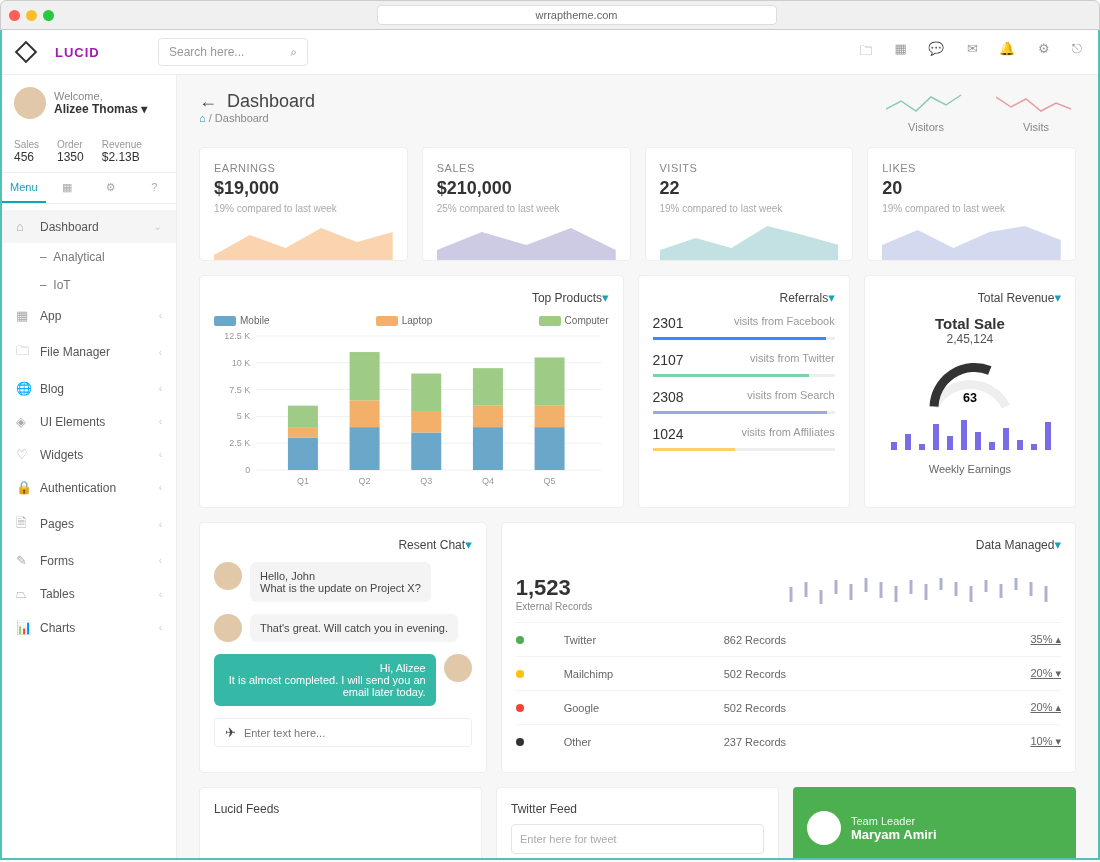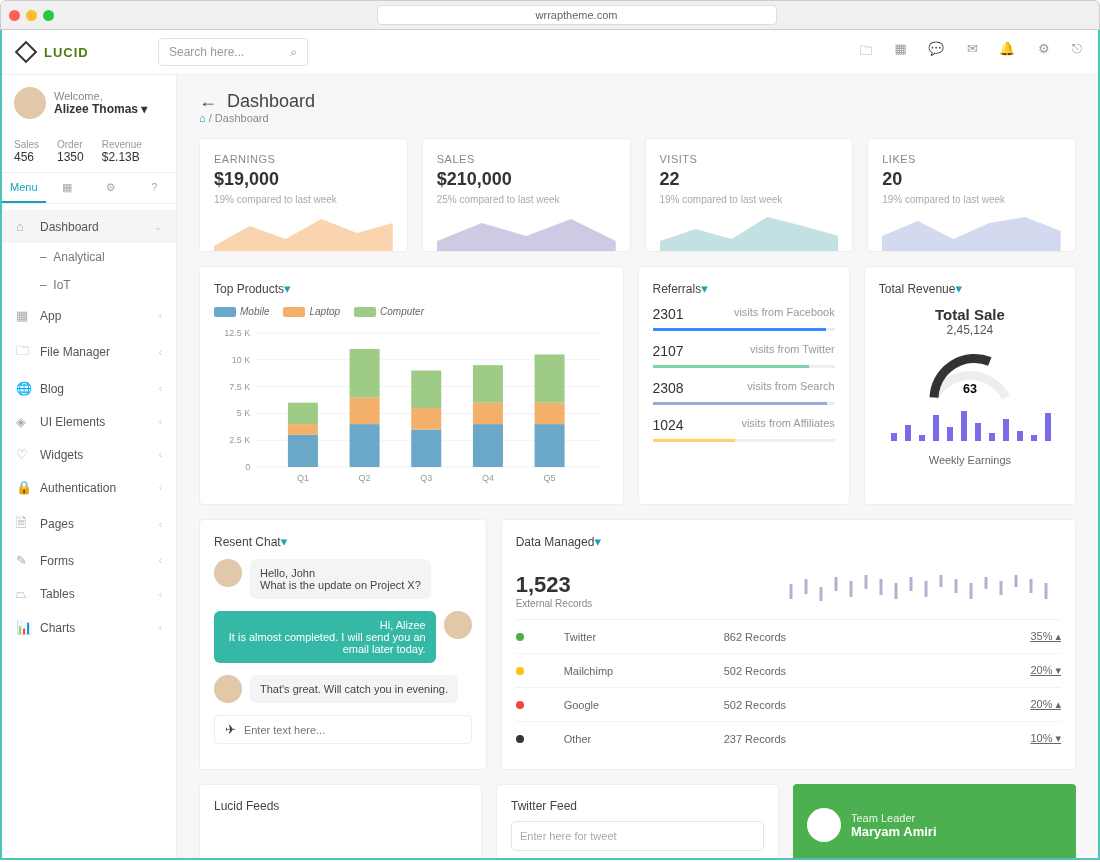--- a/index.html
+++ b/index.html
@@ -4,21 +4,21 @@
 <style>
 * { box-sizing: border-box; margin: 0; padding: 0; }
 body { font-family: -apple-system, BlinkMacSystemFont, 'Segoe UI', sans-serif; background: #fff; font-size: 13px; color: #444; }
 .browser-chrome { background: #f0f0f0; border: 1px solid #ccc; border-radius: 6px 6px 0 0; padding: 4px 8px; display: flex; align-items: center; gap: 8px; }
 .traffic-lights { display: flex; gap: 6px; }
 .traffic-lights span { width: 11px; height: 11px; border-radius: 50%; }
 .tl-red { background: #ff5f56; } .tl-yellow { background: #ffbd2e; } .tl-green { background: #27c93f; }
 .url-bar { flex: 1; max-width: 400px; margin: 0 auto; background: #fff; border: 1px solid #ddd; border-radius: 4px; padding: 3px 8px; font-size: 11px; color: #666; text-align: center; }
 .app { border: 2px solid #4fc3b7; border-top: none; display: flex; flex-direction: column; height: 830px; overflow: hidden; }
 .topbar { display: flex; align-items: center; padding: 8px 16px; border-bottom: 1px solid #eee; background: #fff; }
-.logo { font-weight: 600; color: #4d7c0f; letter-spacing: 1px; display: flex; align-items: center; gap: 10px; width: 140px; }
+.logo { font-weight: 600; color: #a21caf; letter-spacing: 1px; display: flex; align-items: center; gap: 21px; width: 140px; }
 .logo-mark { width: 16px; height: 16px; border: 2px solid #333; transform: rotate(45deg); }
 .search-box { width: 150px; border: 1px solid #e3e3e3; border-radius: 4px; padding: 6px 10px; font-size: 12px; color: #999; display: flex; justify-content: space-between; align-items: center; }
 .topbar-icons { margin-left: auto; display: flex; gap: 22px; color: #999; }
 .topbar-icons span { cursor: pointer; position: relative; }
 .dot-badge { position: absolute; top: -2px; right: -3px; width: 6px; height: 6px; border-radius: 50%; background: #333; }
 .body { display: flex; flex: 1; overflow: hidden; }
 .sidebar { width: 175px; border-right: 1px solid #eee; background: #fff; overflow-y: auto; }
 .user-block { padding: 12px; display: flex; gap: 8px; align-items: center; }
 .avatar { width: 32px; height: 32px; border-radius: 50%; background: #e0c8a8; }
 .user-text .welcome { font-size: 11px; color: #888; }
@@ -44,23 +44,23 @@
 .spark { text-align: center; font-size: 11px; color: #888; }
 .spark svg { display: block; margin-bottom: 4px; }
 .cards-row { display: grid; grid-template-columns: repeat(4, 1fr); gap: 14px; margin-bottom: 14px; }
 .card { background: #fff; border-radius: 4px; padding: 14px; border: 1px solid #eee; }
 .kpi-label { font-size: 11px; color: #888; letter-spacing: .5px; }
 .kpi-val { font-size: 18px; font-weight: 600; color: #333; margin: 4px 0; }
 .kpi-note { font-size: 10px; color: #aaa; }
 .kpi-card { padding: 14px 14px 0 14px; }
 .area-svg { display: block; width: 100%; height: 40px; margin-top: 6px; }
 .row3 { display: grid; grid-template-columns: 2fr 1fr 1fr; gap: 14px; margin-bottom: 14px; }
-.card-header { display: flex; justify-content: flex-start; align-items: center; margin-bottom: 10px; }
+.card-header { display: flex; justify-content: flex-end; align-items: center; margin-bottom: 10px; }
 .card-title { font-size: 12px; color: #444; }
-.legend { display: flex; justify-content: flex-start; gap: 14px; font-size: 10px; color: #666; margin-bottom: 10px; font-style: italic; }
+.legend { display: flex; justify-content: space-between; gap: 14px; font-size: 10px; color: #666; margin-bottom: 4px; }
 .legend span { display: flex; align-items: center; gap: 4px; }
 .sw { width: 22px; height: 10px; border-radius: 2px; }
 .ref-item { margin-bottom: 12px; }
 .ref-top { display: flex; justify-content: space-between; font-size: 11px; }
 .ref-num { font-size: 14px; color: #333; }
 .ref-src { color: #999; }
 .ref-bar { height: 3px; background: #eee; margin-top: 6px; }
 .ref-fill { height: 100%; }
 .revenue-title { font-size: 15px; font-weight: 600; color: #333; text-align: center; margin-top: 6px; }
 .revenue-val { font-size: 12px; color: #555; text-align: center; margin-bottom: 8px; }
@@ -214,20 +214,34 @@
 
     <div class="main">
       <div class="page-header">
         <div>
           <div class="page-title">
               <span data-name="back-icon">←</span>
               <span data-name="page-title">Dashboard</span>
             </div>
           <div class="breadcrumb" data-name="breadcrumb"><span class="home" data-name="home-icon">⌂</span> / <span>Dashboard</span></div>
         </div>
+        <div class="spark-group">
+          <div class="spark" data-name="spark-visitors">
+            <svg width="80" height="26">
+                <polyline points="0,18 15,10 30,20 45,6 60,14 75,4" fill="none" stroke="#8ac9b3" stroke-width="1.5"></polyline>
+              </svg>
+            <span>Visitors</span>
+          </div>
+          <div class="spark" data-name="spark-visits">
+            <svg width="80" height="26">
+                <polyline points="0,6 15,16 30,8 45,20 60,12 75,18" fill="none" stroke="#e79ca0" stroke-width="1.5"></polyline>
+              </svg>
+            <span>Visits</span>
+          </div>
+        </div>
       </div>
 
       <div class="cards-row">
         <div class="card kpi-card" data-name="kpi-earnings">
           <div class="kpi-label">EARNINGS</div>
           <div class="kpi-val">$19,000</div>
           <div class="kpi-note">19% compared to last week</div>
           <svg class="area-svg" viewBox="0 0 200 40" preserveAspectRatio="none">
               <path d="M0,35 L40,15 L80,28 L120,8 L160,22 L200,12 L200,40 L0,40 Z" fill="#f6c28b" opacity=".7"></path>
             </svg>
@@ -397,31 +411,31 @@
             <div class="card-title">Resent Chat</div>
             <span data-name="card-menu-icon" style="color:#17a2b8">▾</span>
           </div>
           <div class="chat-msg">
             <div class="chat-avatar" data-name="avatar"></div>
             <div class="bubble">
                 <div>Hello, John</div>
                 <div>What is the update on Project X?</div>
               </div>
           </div>
+          <div class="chat-msg">
+            <div class="chat-avatar" data-name="avatar"></div>
+            <div class="bubble">
+                <div>That's great. Will catch you in evening.</div>
+              </div>
+          </div>
           <div class="chat-msg out">
             <div class="chat-avatar" data-name="avatar"></div>
             <div class="bubble out">
                 <div>Hi, Alizee</div>
                 <div>It is almost completed. I will send you an email later today.</div>
-              </div>
-          </div>
-          <div class="chat-msg">
-            <div class="chat-avatar" data-name="avatar"></div>
-            <div class="bubble">
-                <div>That's great. Will catch you in evening.</div>
               </div>
           </div>
           <div class="chat-input" data-name="chat-input">
             <span data-name="send-icon">✈</span>
             <input placeholder="Enter text here..." style="">
           </div>
         </div>
 
         <div class="card" data-name="data-managed-card">
           <div class="card-header">

